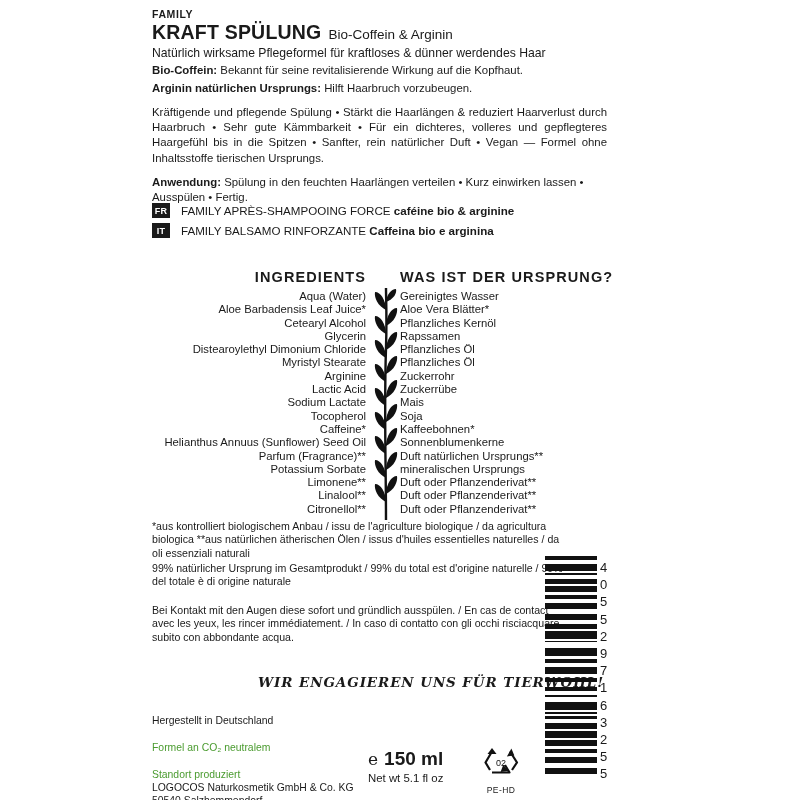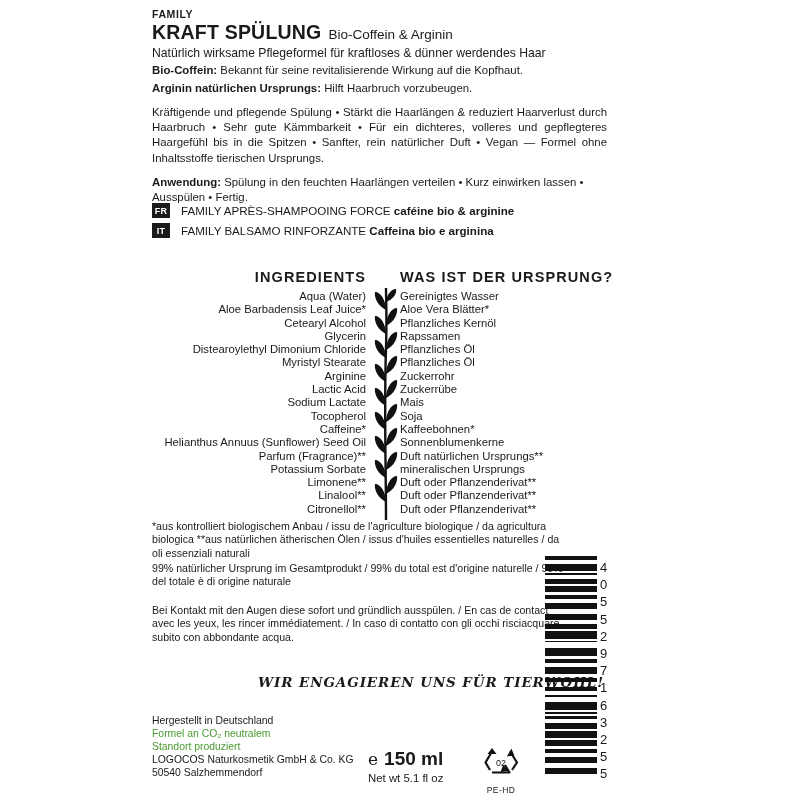--- a/index.html
+++ b/index.html
@@ -183,21 +183,21 @@
   }
 
   
   .addr {
     position: absolute;
     left: 152px;
     top: 714px;
     font-size: 10.4px;
     line-height: 13px;
   }
-  .addr .green { color: #4a9b2f; }
+  .addr .green { color: #4a9b2f; margin-top: 14px; }
 
   
   .vol {
     position: absolute;
     left: 368px;
     top: 748px;
     display: flex;
     align-items: flex-start;
     gap: 6px;
   }

